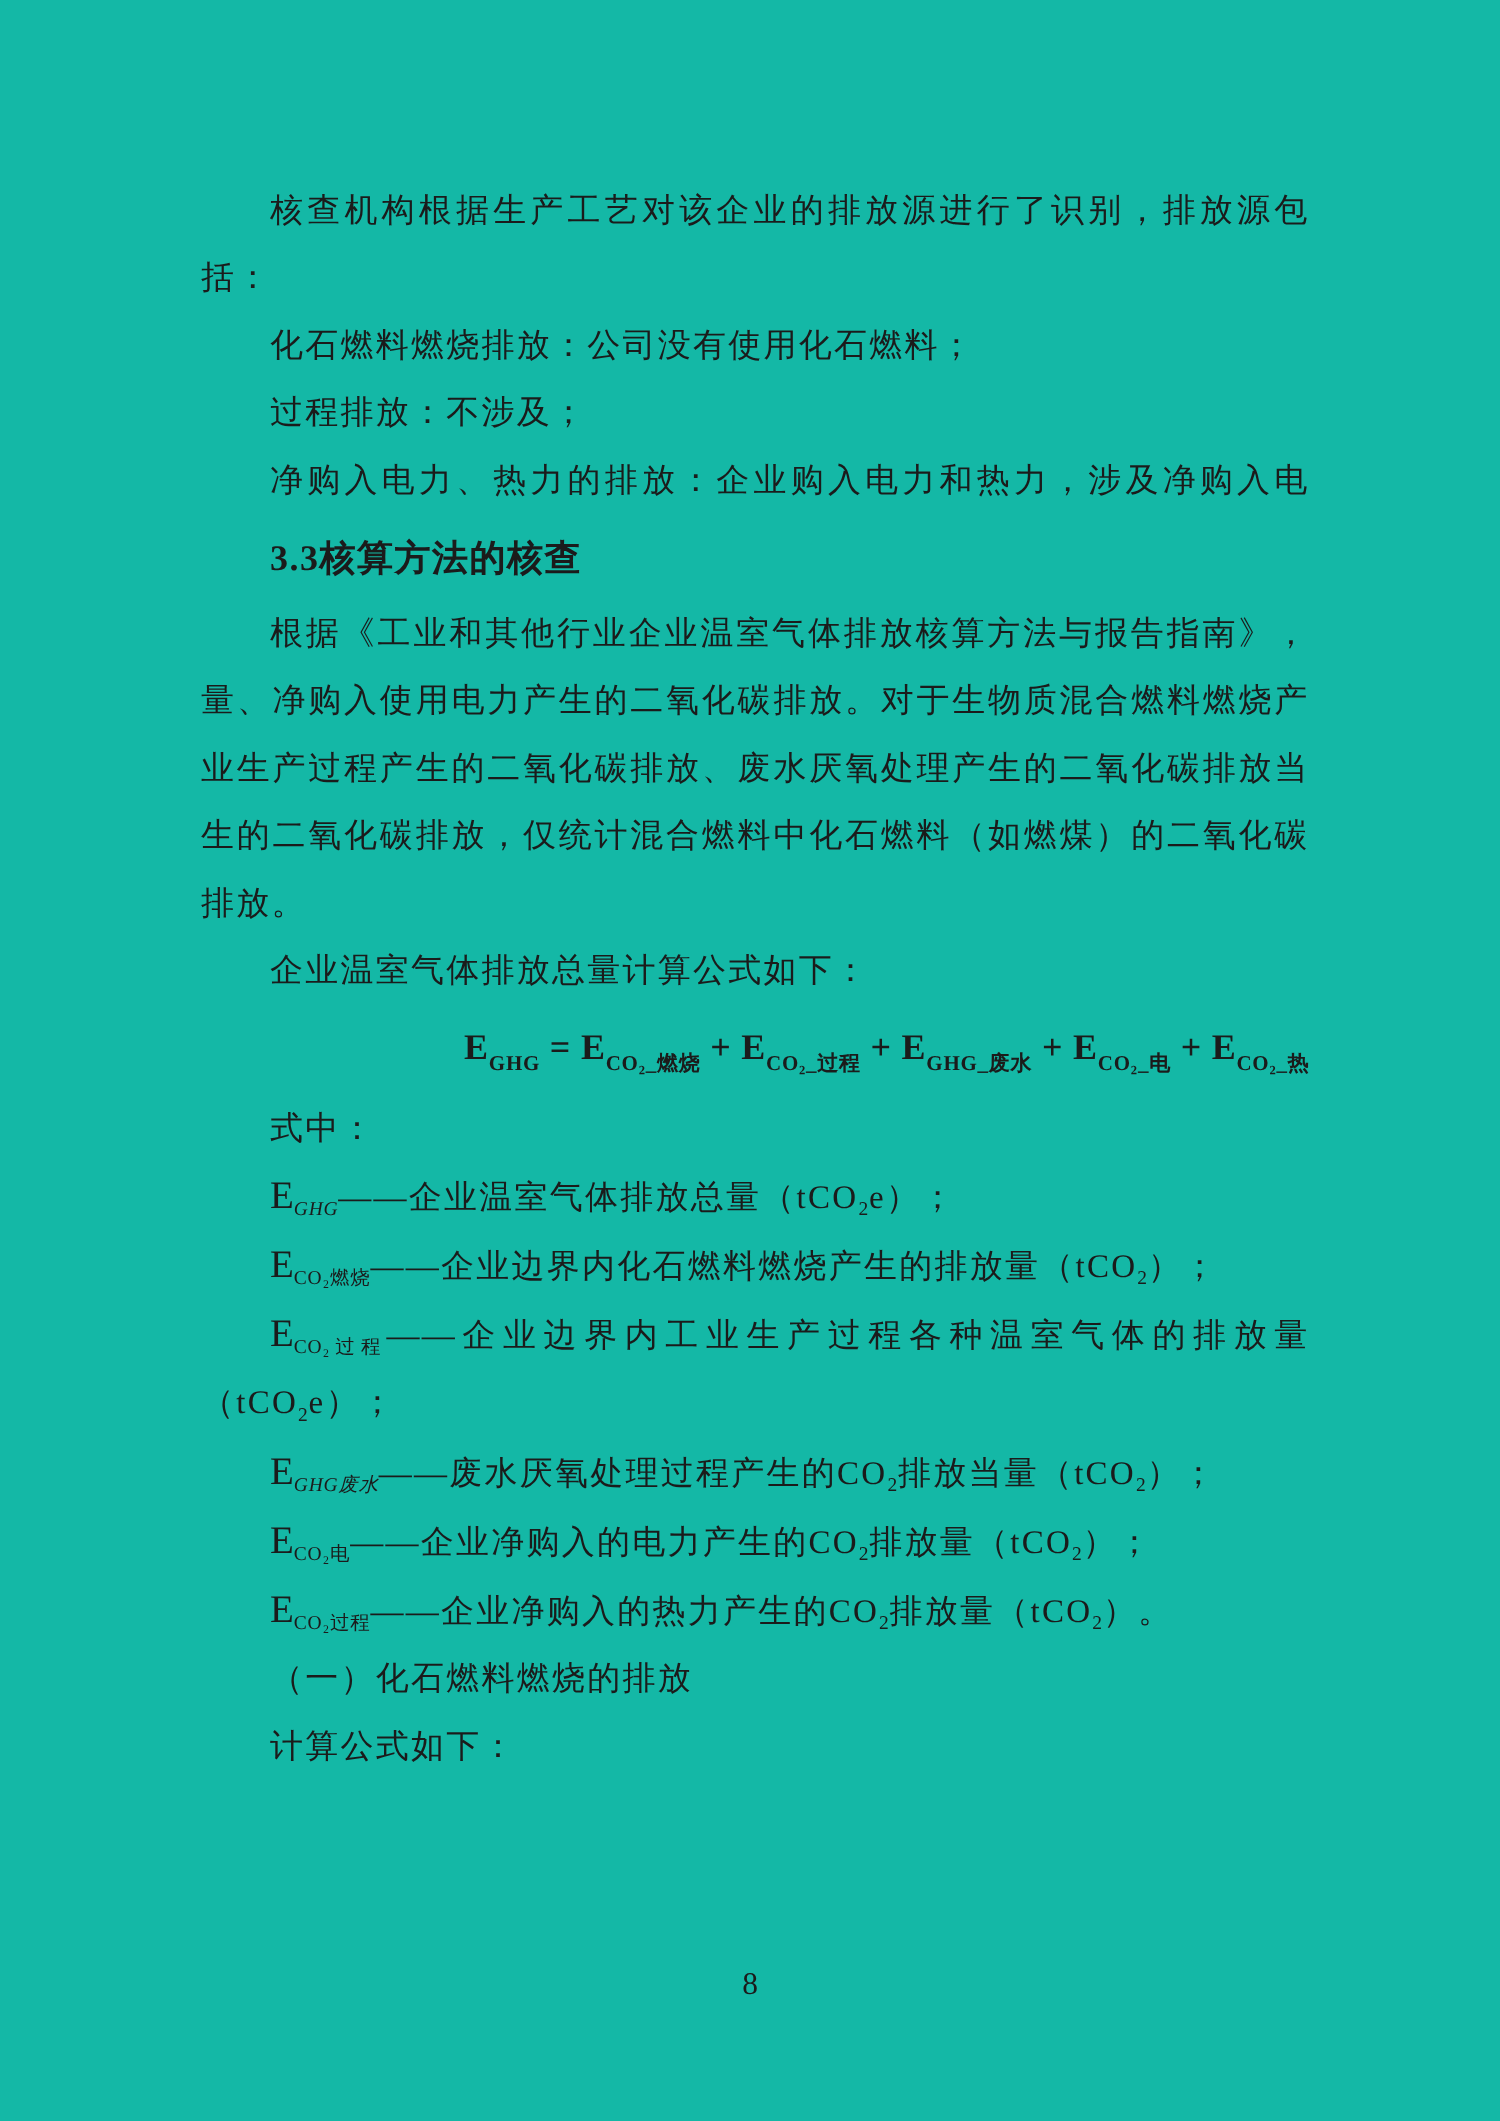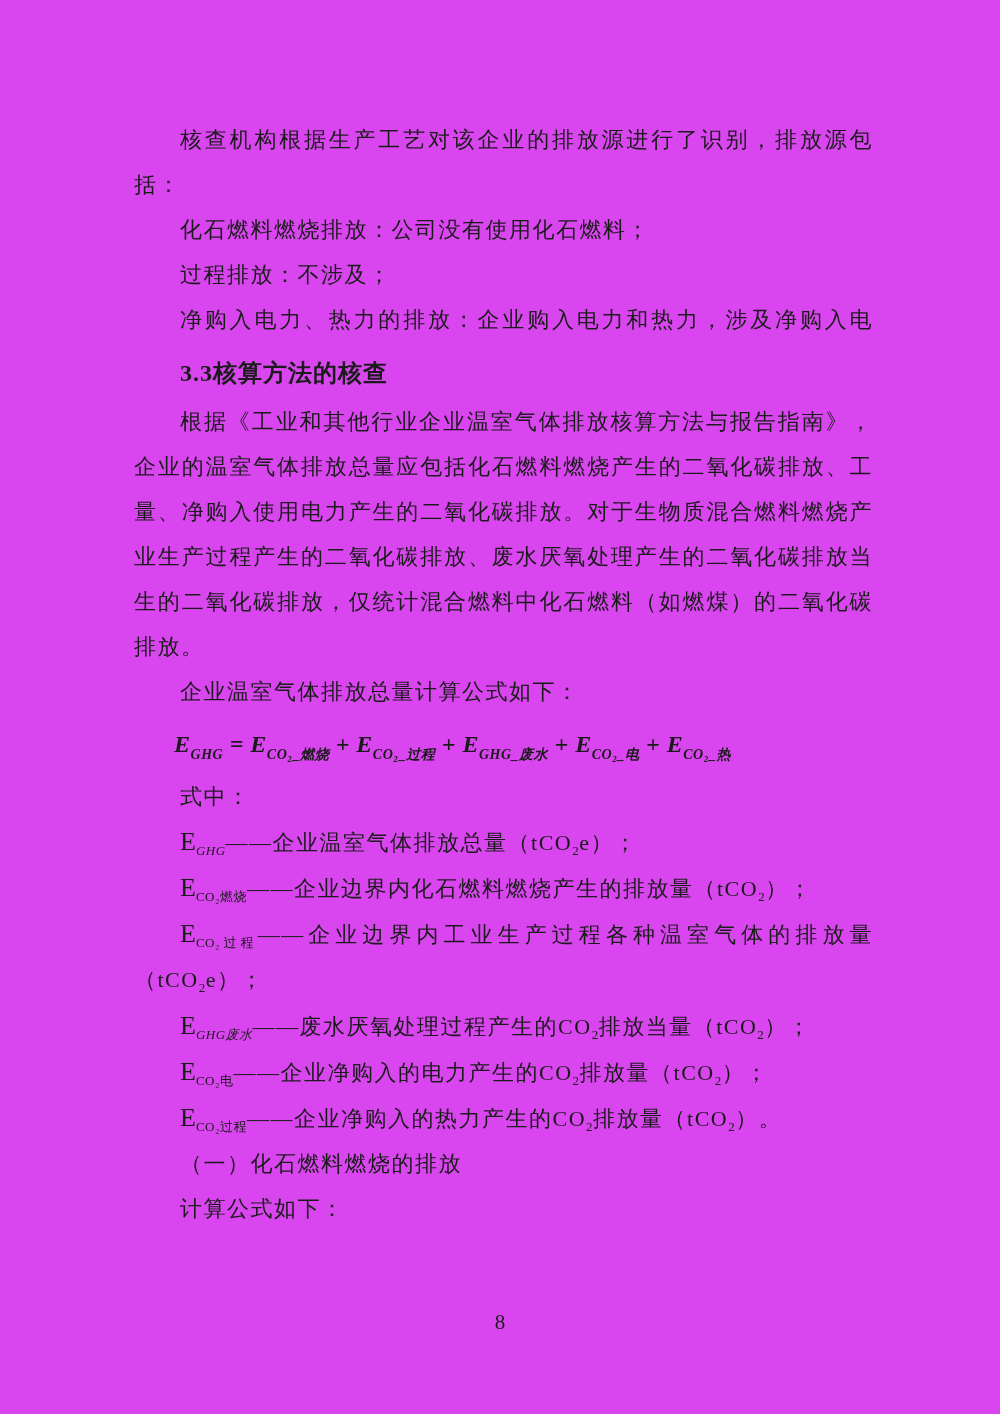--- a/index.html
+++ b/index.html
@@ -5,21 +5,21 @@
   html, body { margin: 0; padding: 0; }
   body {
     width: 1000px; height: 1414px;
     background: #ffffff;
     font-family: "Liberation Serif", "DejaVu Serif", serif;
     color: #1b1b1b;
   }
   .page {
     position: relative;
     width: 1000px; height: 1414px;
-    background: #d946ef;
+    background: #14b8a6;
     overflow: hidden;
   }
   .content {
     position: absolute;
     left: 134px; top: 117px;
     width: 739px;
   }
   .ln {
     font-size: 22px;
     height: 45px;
@@ -30,25 +30,25 @@
   .ln.heading {
     font-weight: 700;
     font-size: 24px;
     margin-top: 9px;
     margin-bottom: 3px;
     letter-spacing: 1px;
   }
   .ln.formula {
     height: 60px;
     line-height: 60px;
-    font-style: italic;
     font-weight: 600;
     font-size: 24px;
     letter-spacing: 0.5px;
     text-indent: 40px;
+    text-align: right;
   }
   .ln.def {
     height: 46px;
     line-height: 46px;
   }
   .ind { text-indent: 46px; }
   .formula.ind { text-indent: 40px; }
   .j { text-align: justify; text-align-last: justify; }
   .s-E { font-size: 26px; letter-spacing: 0; }
   .s-sub {
@@ -80,21 +80,20 @@
 
 <div class="page">
   <div class="content" id="doc-body">
       <div class="ln body ind j">核查机构根据生产工艺对该企业的排放源进行了识别，排放源包</div>
       <div class="ln body">括：</div>
       <div class="ln body ind">化石燃料燃烧排放：公司没有使用化石燃料；</div>
       <div class="ln body ind">过程排放：不涉及；</div>
       <div class="ln body ind j">净购入电力、热力的排放：企业购入电力和热力，涉及净购入电</div>
       <div class="ln heading ind">3.3核算方法的核查</div>
       <div class="ln body ind j">根据《工业和其他行业企业温室气体排放核算方法与报告指南》，</div>
-      <div class="ln body j">企业的温室气体排放总量应包括化石燃料燃烧产生的二氧化碳排放、工</div>
       <div class="ln body j">量、净购入使用电力产生的二氧化碳排放。对于生物质混合燃料燃烧产</div>
       <div class="ln body j">业生产过程产生的二氧化碳排放、废水厌氧处理产生的二氧化碳排放当</div>
       <div class="ln body j">生的二氧化碳排放，仅统计混合燃料中化石燃料（如燃煤）的二氧化碳</div>
       <div class="ln body">排放。</div>
       <div class="ln body ind">企业温室气体排放总量计算公式如下：</div>
       <div class="ln formula ind"><span>E</span><span class="s-sub">GHG</span><span> = E</span><span class="s-sub">CO₂_燃烧</span><span> + E</span><span class="s-sub">CO₂_过程</span><span> + E</span><span class="s-sub">GHG_废水</span><span> + E</span><span class="s-sub">CO₂_电</span><span> + E</span><span class="s-sub">CO₂_热</span></div>
       <div class="ln body ind">式中：</div>
       <div class="ln def ind"><span class="s-E">E</span><span class="s-subi">GHG</span><span>——企业温室气体排放总量（tCO</span><span class="s-sub">2</span><span>e）；</span></div>
       <div class="ln def ind"><span class="s-E">E</span><span class="s-sub">CO₂燃烧</span><span>——企业边界内化石燃料燃烧产生的排放量（tCO</span><span class="s-sub">2</span><span>）；</span></div>
       <div class="ln def ind j"><span class="s-E">E</span><span class="s-sub">CO₂过程</span><span>——企业边界内工业生产过程各种温室气体的排放量</span></div>

